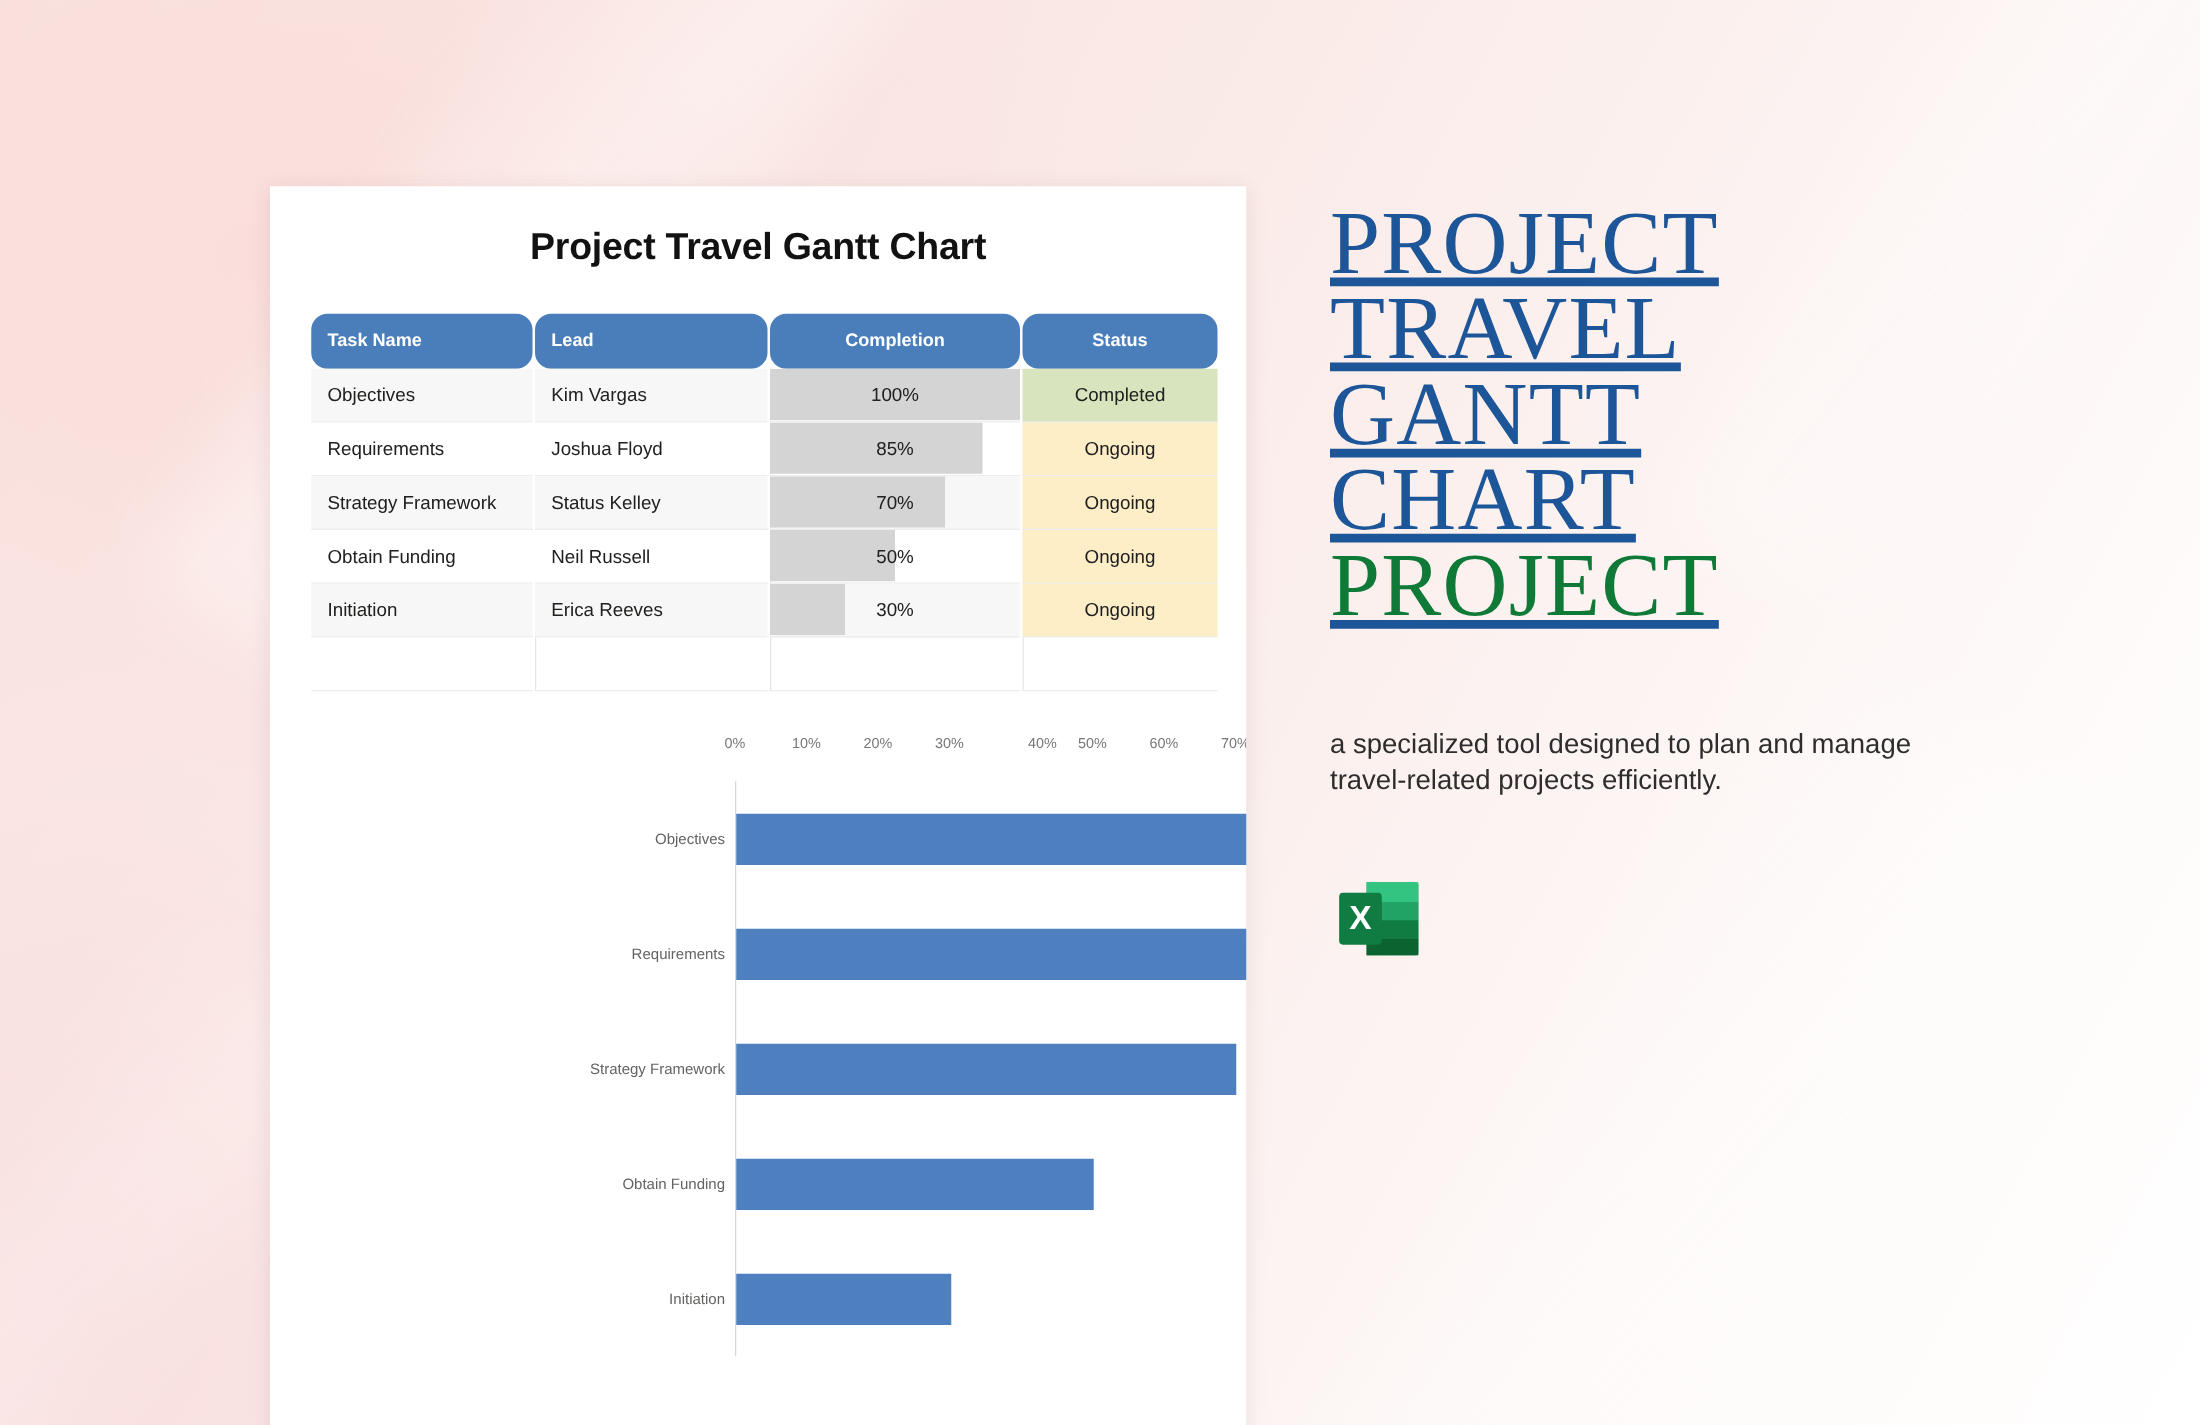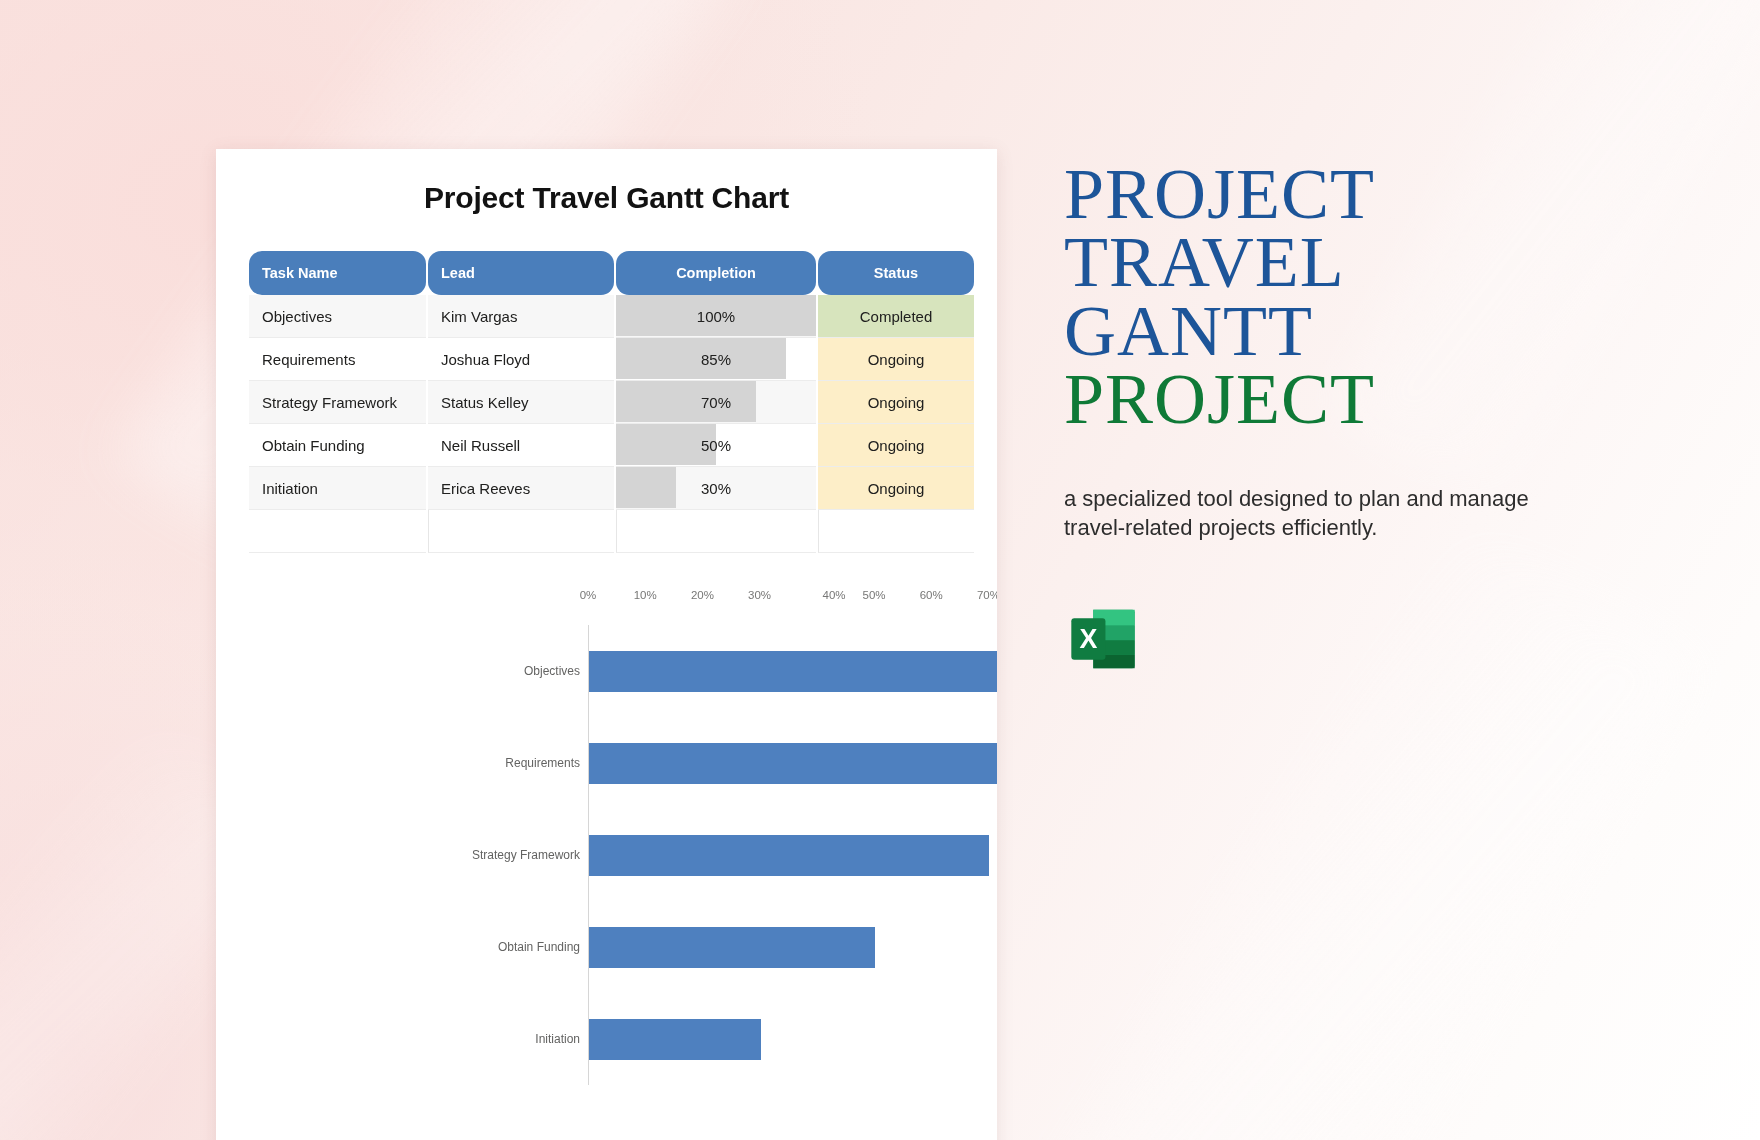--- a/index.html
+++ b/index.html
@@ -164,25 +164,26 @@
     top: 160px;
     width: 620px;
   }
   #hero-title {
     font-family: "Liberation Serif", serif;
     font-size: 72px;
     line-height: 0.95;
     letter-spacing: 1px;
     color: #1d5599;
     font-weight: normal;
+    text-decoration: underline;
   }
   #hero-title .line { display: block; }
 
   #hero-desc {
-    margin-top: 50px;
+    margin-top: 78px;
     font-size: 22px;
     line-height: 1.32;
     color: #2d2d2d;
     max-width: 500px;
   }
 
   #excel-icon {
     margin-top: 58px;
     width: 78px;
     height: 78px;
@@ -289,20 +290,21 @@
         </div>
       </div>
   </div>
 </div>
 
 <div id="right-panel">
   <h1 id="hero-title">
       <span class="line" style="color: rgb(29, 85, 153);">PROJECT</span>
       <span class="line" style="color: rgb(29, 85, 153);">TRAVEL</span>
       <span class="line" style="color: rgb(29, 85, 153);">GANTT</span>
+      <span class="line" style="color: rgb(29, 85, 153);">CHART</span>
       <span class="line" style="color: rgb(15, 122, 55);">PROJECT</span>
     </h1>
   <p id="hero-desc">a specialized tool designed to plan and manage travel-related projects efficiently.</p>
 
   <svg id="excel-icon" viewBox="0 0 64 64">
     <path d="M24 8 h32 a2 2 0 0 1 2 2 v44 a2 2 0 0 1 -2 2 h-32 z" fill="#21a366"></path>
     <rect x="24" y="8" width="34" height="13" fill="#33c481"></rect>
     <rect x="24" y="21" width="34" height="12" fill="#21a366"></rect>
     <rect x="24" y="33" width="34" height="12" fill="#107c41"></rect>
     <rect x="24" y="45" width="34" height="11" fill="#0b6430"></rect>

